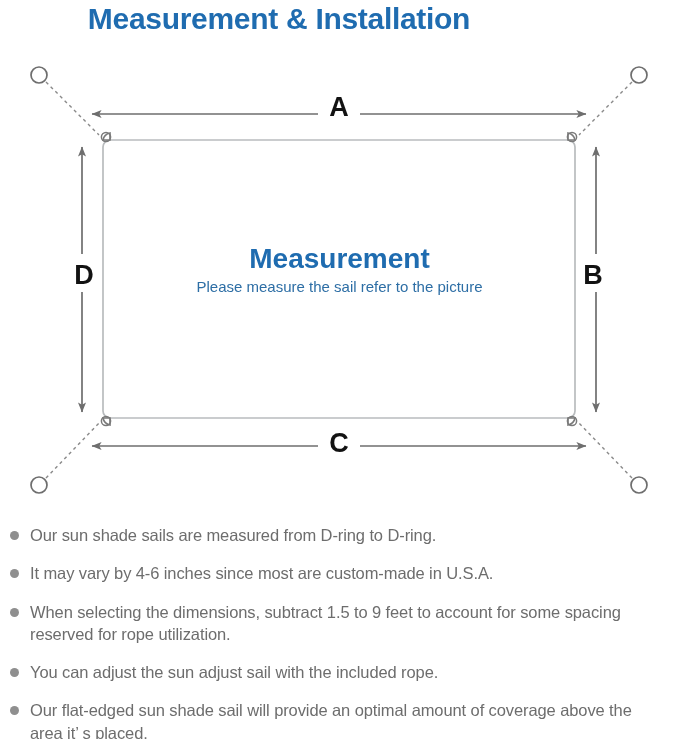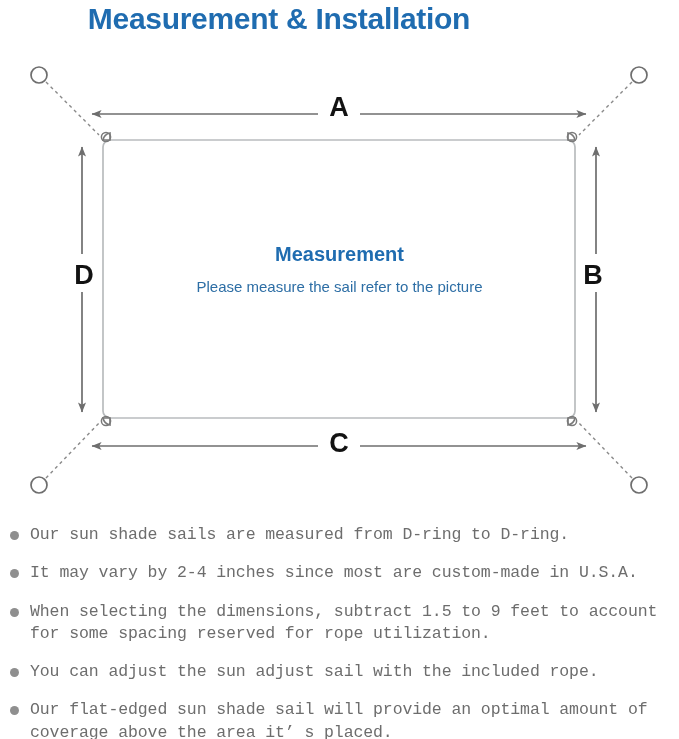--- a/index.html
+++ b/index.html
@@ -58,21 +58,21 @@
   .dim-b { left: 578px; top: 262px; width: 30px; }
 
   .inner-title {
     position: absolute;
     left: 0;
     top: 243px;
     width: 679px;
     text-align: center;
     font-family: "Liberation Sans", sans-serif;
     font-weight: bold;
-    font-size: 20px;
+    font-size: 28px;
     color: #1f6cb0;
     white-space: nowrap;
   }
   .inner-sub {
     position: absolute;
     left: 0;
     top: 278px;
     width: 679px;
     text-align: center;
     font-family: "Liberation Sans", sans-serif;
@@ -99,21 +99,21 @@
     flex: 0 0 auto;
     width: 9px;
     height: 9px;
     border-radius: 50%;
     background: #8f8f8f;
     margin-top: 7px;
     margin-right: 11px;
   }
   .note-text {
     flex: 1 1 auto;
-    font-family: Liberation Mono, monospace;
+    font-family: Liberation Sans, sans-serif;
     font-size: 16.5px;
     line-height: 1.35;
     color: #6d6d6d;
     letter-spacing: -0.1px;
   }
 </style>
 </head>
 <body>
 
 <div class="page-title">Measurement &amp; Installation</div>
@@ -186,21 +186,21 @@
 
 <div class="notes">
 
   <div class="note-row">
     <span class="note-bullet"></span>
     <span class="note-text">Our sun shade sails are measured from D-ring to D-ring.</span>
   </div>
 
   <div class="note-row">
     <span class="note-bullet"></span>
-    <span class="note-text">It may vary by 2-4 inches since most are custom-made in U.S.A.</span>
+    <span class="note-text">It may vary by 4-6 inches since most are custom-made in U.S.A.</span>
   </div>
 
   <div class="note-row">
     <span class="note-bullet"></span>
     <span class="note-text">When selecting the dimensions, subtract 1.5 to 9 feet to account for some spacing reserved for rope utilization.</span>
   </div>
 
   <div class="note-row">
     <span class="note-bullet"></span>
     <span class="note-text">You can adjust the sun adjust sail with the included rope.</span>

